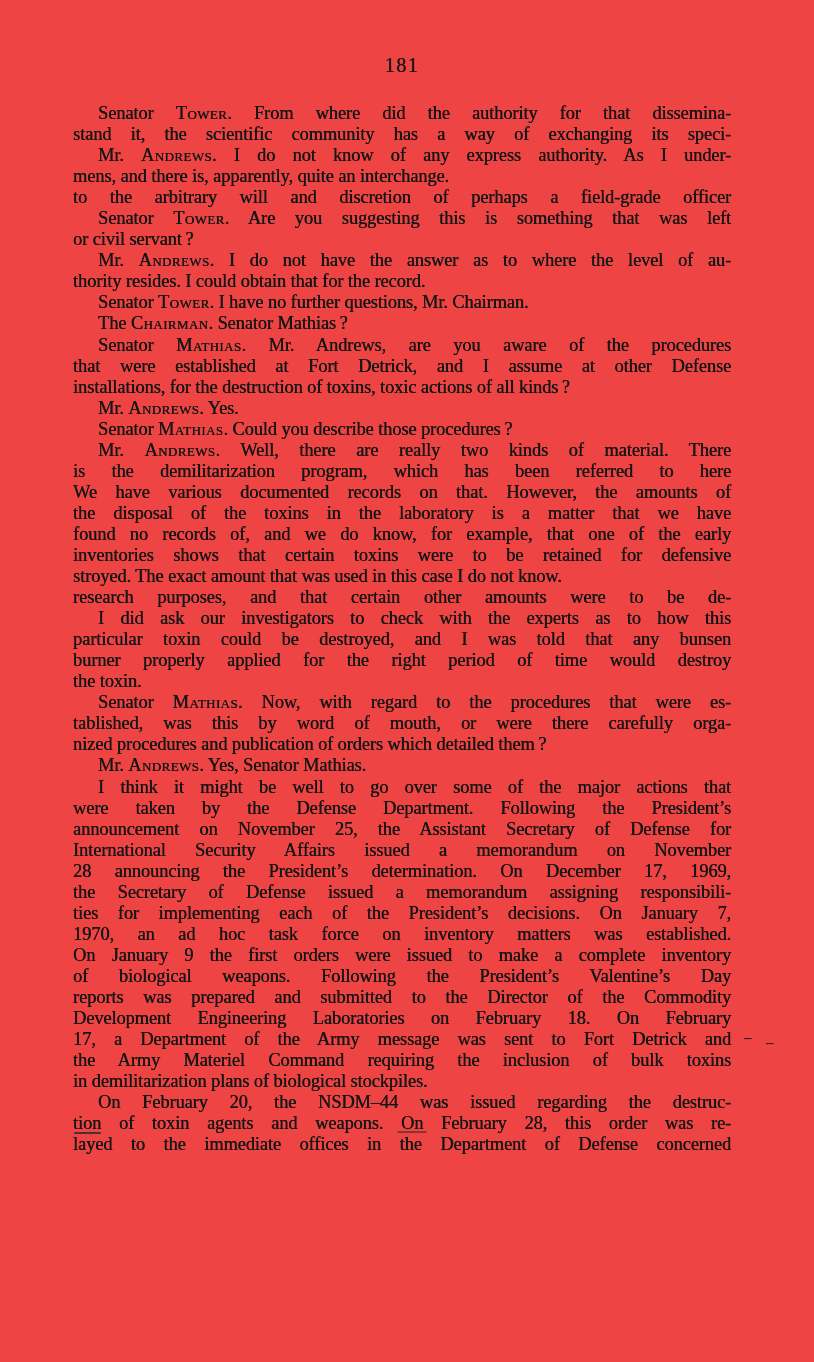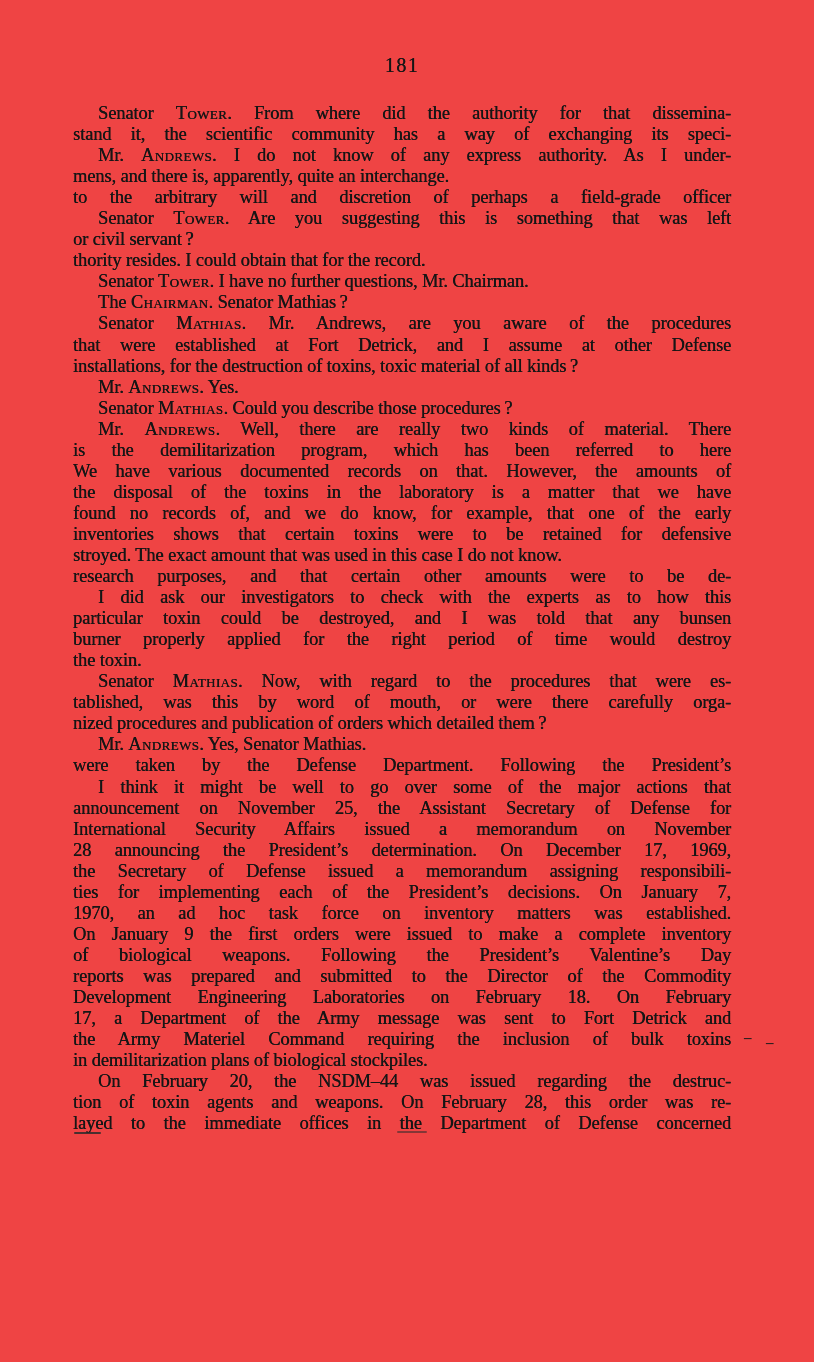--- a/index.html
+++ b/index.html
@@ -64,46 +64,47 @@
   <div class="page-number">181</div>
 
   <div class="body-text">
       <div class="line indent"><span>Senator </span><span class="sc">Tower</span><span>. From where did the authority for that dissemina-</span></div>
       <div class="line"><span>stand it, the scientific community has a way of exchanging its speci-</span></div>
       <div class="line indent"><span>Mr. </span><span class="sc">Andrews</span><span>. I do not know of any express authority. As I under-</span></div>
       <div class="line end"><span>mens, and there is, apparently, quite an interchange.</span></div>
       <div class="line"><span>to the arbitrary will and discretion of perhaps a field-grade officer</span></div>
       <div class="line indent"><span>Senator </span><span class="sc">Tower</span><span>. Are you suggesting this is something that was left</span></div>
       <div class="line end"><span>or civil servant ?</span></div>
+      <div class="line indent"><span>Mr. </span><span class="sc">Andrews</span><span>. I do not have the answer as to where the level of au-</span></div>
       <div class="line end"><span>thority resides. I could obtain that for the record.</span></div>
       <div class="line indent end"><span>Senator </span><span class="sc">Tower</span><span>. I have no further questions, Mr. Chairman.</span></div>
       <div class="line indent end"><span>The </span><span class="sc">Chairman</span><span>. Senator Mathias ?</span></div>
       <div class="line indent"><span>Senator </span><span class="sc">Mathias</span><span>. Mr. Andrews, are you aware of the procedures</span></div>
       <div class="line"><span>that were established at Fort Detrick, and I assume at other Defense</span></div>
-      <div class="line end"><span>installations, for the destruction of toxins, toxic material of all kinds ?</span></div>
+      <div class="line end"><span>installations, for the destruction of toxins, toxic actions of all kinds ?</span></div>
       <div class="line indent end"><span>Mr. </span><span class="sc">Andrews</span><span>. Yes.</span></div>
       <div class="line indent end"><span>Senator </span><span class="sc">Mathias</span><span>. Could you describe those procedures ?</span></div>
       <div class="line indent"><span>Mr. </span><span class="sc">Andrews</span><span>. Well, there are really two kinds of material. There</span></div>
       <div class="line"><span>is the demilitarization program, which has been referred to here</span></div>
       <div class="line"><span>We have various documented records on that. However, the amounts of</span></div>
       <div class="line"><span>the disposal of the toxins in the laboratory is a matter that we have</span></div>
       <div class="line"><span>found no records of, and we do know, for example, that one of the early</span></div>
       <div class="line"><span>inventories shows that certain toxins were to be retained for defensive</span></div>
       <div class="line end"><span>stroyed. The exact amount that was used in this case I do not know.</span></div>
       <div class="line"><span>research purposes, and that certain other amounts were to be de-</span></div>
       <div class="line indent"><span>I did ask our investigators to check with the experts as to how this</span></div>
       <div class="line"><span>particular toxin could be destroyed, and I was told that any bunsen</span></div>
       <div class="line"><span>burner properly applied for the right period of time would destroy</span></div>
       <div class="line end"><span>the toxin.</span></div>
       <div class="line indent"><span>Senator </span><span class="sc">Mathias</span><span>. Now, with regard to the procedures that were es-</span></div>
       <div class="line"><span>tablished, was this by word of mouth, or were there carefully orga-</span></div>
       <div class="line end"><span>nized procedures and publication of orders which detailed them ?</span></div>
       <div class="line indent end"><span>Mr. </span><span class="sc">Andrews</span><span>. Yes, Senator Mathias.</span></div>
+      <div class="line indent"><span>I think it might be well to go over some of the major actions that</span></div>
       <div class="line"><span>were taken by the Defense Department. Following the President’s</span></div>
-      <div class="line indent"><span>I think it might be well to go over some of the major actions that</span></div>
       <div class="line"><span>announcement on November 25, the Assistant Secretary of Defense for</span></div>
       <div class="line"><span>International Security Affairs issued a memorandum on November</span></div>
       <div class="line"><span>28 announcing the President’s determination. On December 17, 1969,</span></div>
       <div class="line"><span>the Secretary of Defense issued a memorandum assigning responsibili-</span></div>
       <div class="line"><span>ties for implementing each of the President’s decisions. On January 7,</span></div>
       <div class="line"><span>1970, an ad hoc task force on inventory matters was established.</span></div>
       <div class="line"><span>On January 9 the first orders were issued to make a complete inventory</span></div>
       <div class="line"><span>of biological weapons. Following the President’s Valentine’s Day</span></div>
       <div class="line"><span>reports was prepared and submitted to the Director of the Commodity</span></div>
       <div class="line"><span>Development Engineering Laboratories on February 18. On February</span></div>

